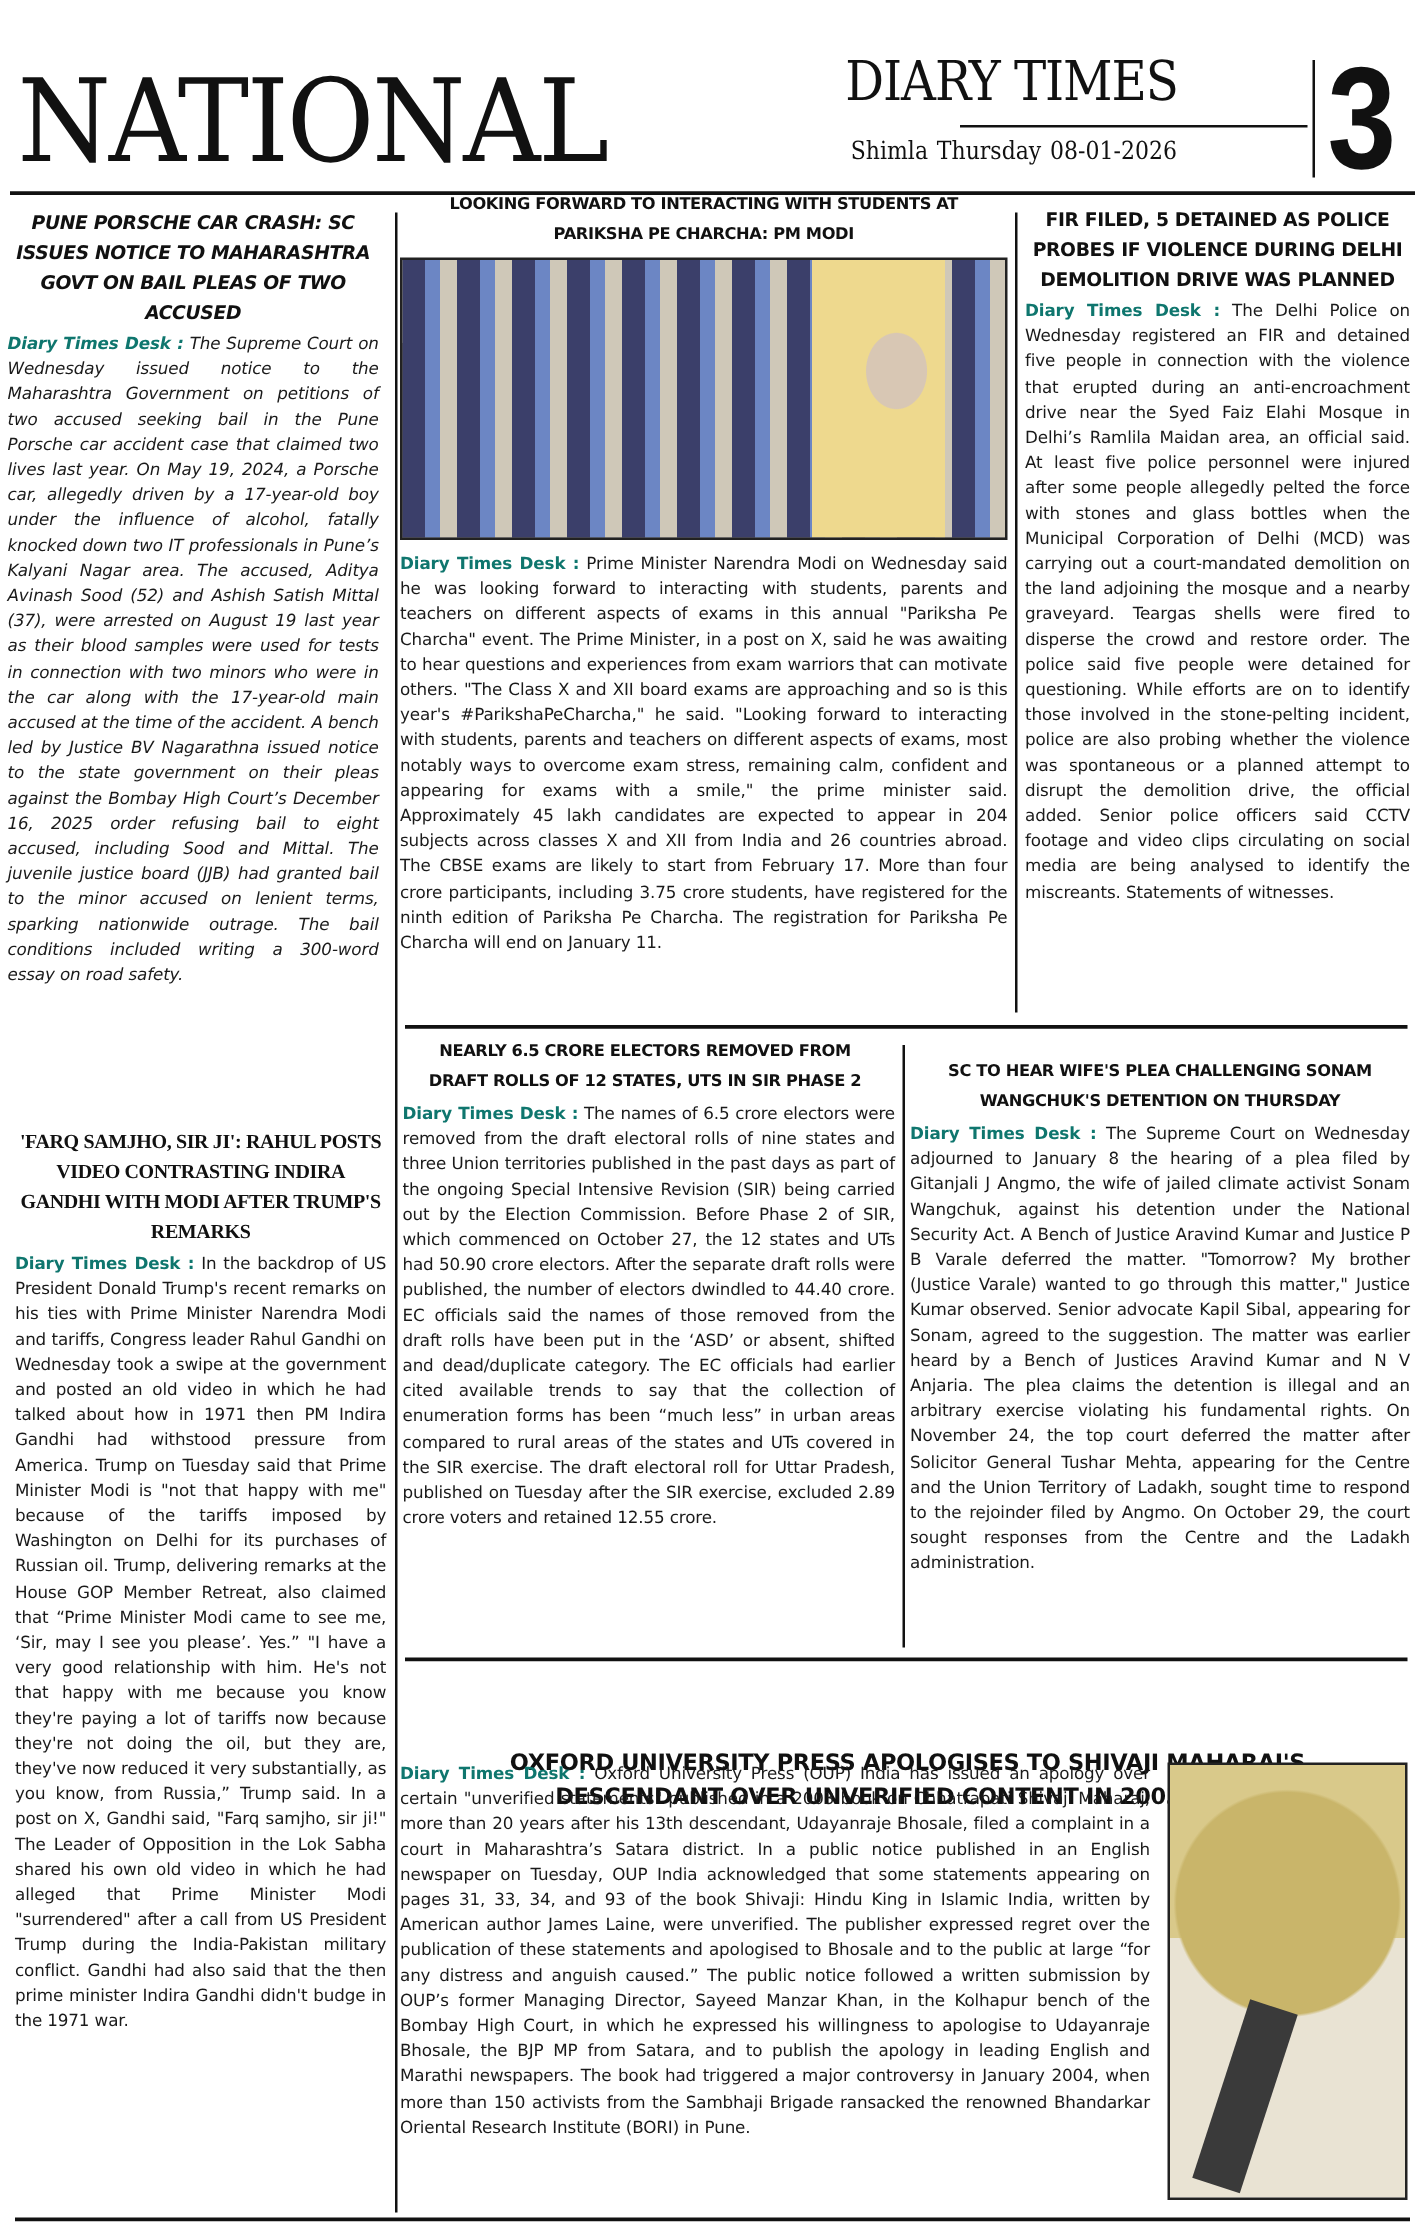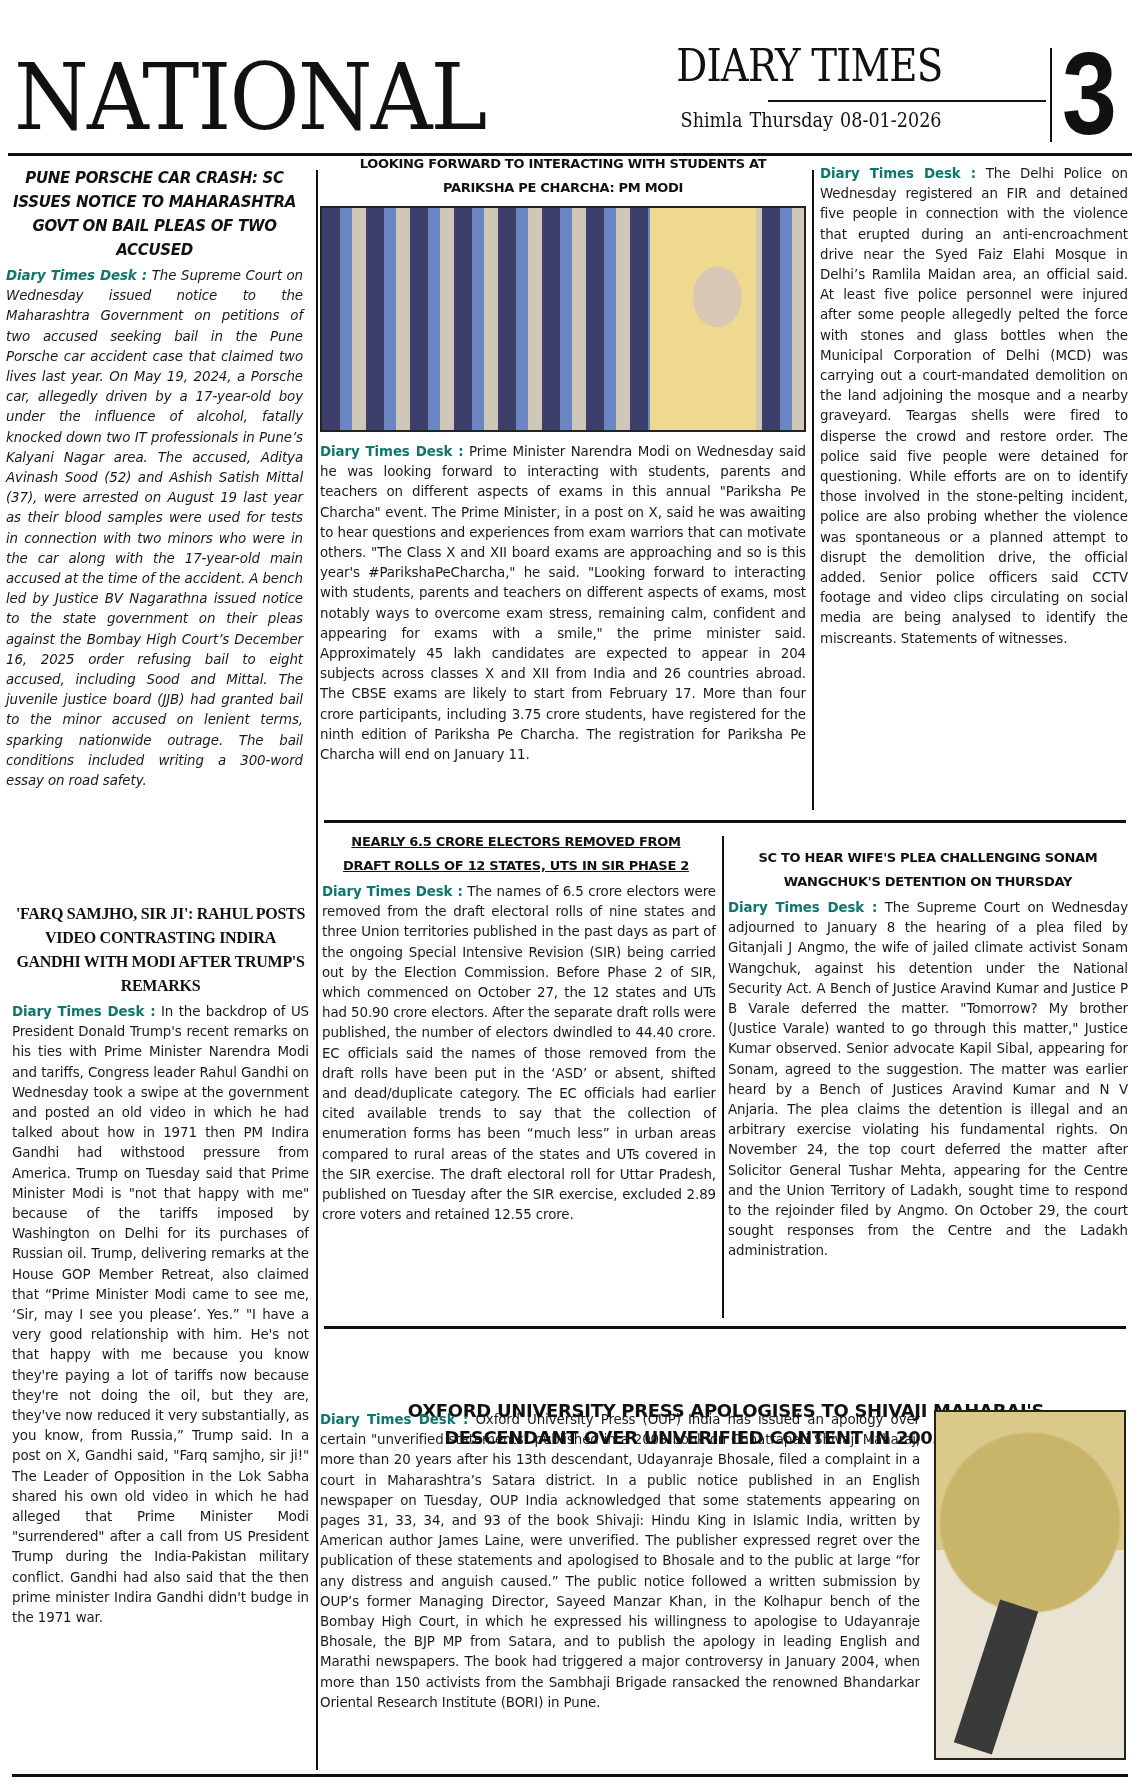--- a/index.html
+++ b/index.html
@@ -98,25 +98,26 @@
   <p class="body"><span class="byline">Diary Times Desk :</span> <span>In the backdrop of US President Donald Trump's recent remarks on his ties with Prime Minister Narendra Modi and tariffs, Congress leader Rahul Gandhi on Wednesday took a swipe at the government and posted an old video in which he had talked about how in 1971 then PM Indira Gandhi had withstood pressure from America. Trump on Tuesday said that Prime Minister Modi is "not that happy with me" because of the tariffs imposed by Washington on Delhi for its purchases of Russian oil. Trump, delivering remarks at the House GOP Member Retreat, also claimed that “Prime Minister Modi came to see me, ‘Sir, may I see you please’. Yes.” "I have a very good relationship with him. He's not that happy with me because you know they're paying a lot of tariffs now because they're not doing the oil, but they are, they've now reduced it very substantially, as you know, from Russia,” Trump said. In a post on X, Gandhi said, "Farq samjho, sir ji!" The Leader of Opposition in the Lok Sabha shared his own old video in which he had alleged that Prime Minister Modi "surrendered" after a call from US President Trump during the India-Pakistan military conflict. Gandhi had also said that the then prime minister Indira Gandhi didn't budge in the 1971 war.</span></p>
 </div>
 
 <div class="article" style="left:320px; top:152px; width:486px;">
   <h2 class="headline" style="padding:0 20px;">LOOKING FORWARD TO INTERACTING WITH STUDENTS AT PARIKSHA PE CHARCHA: PM MODI</h2>
   <div class="photo" title="PM Modi interacting with school students in an auditorium"></div>
   <p class="body"><span class="byline">Diary Times Desk :</span> <span>Prime Minister Narendra Modi on Wednesday said he was looking forward to interacting with students, parents and teachers on different aspects of exams in this annual "Pariksha Pe Charcha" event. The Prime Minister, in a post on X, said he was awaiting to hear questions and experiences from exam warriors that can motivate others. "The Class X and XII board exams are approaching and so is this year's #ParikshaPeCharcha," he said. "Looking forward to interacting with students, parents and teachers on different aspects of exams, most notably ways to overcome exam stress, remaining calm, confident and appearing for exams with a smile," the prime minister said. Approximately 45 lakh candidates are expected to appear in 204 subjects across classes X and XII from India and 26 countries abroad. The CBSE exams are likely to start from February 17. More than four crore participants, including 3.75 crore students, have registered for the ninth edition of Pariksha Pe Charcha. The registration for Pariksha Pe Charcha will end on January 11.</span></p>
 </div>
 
 <div class="article" style="left:820px; top:164px; width:308px;">
+  <h2 class="headline" style="font-size:15px;">FIR FILED, 5 DETAINED AS POLICE PROBES IF VIOLENCE DURING DELHI DEMOLITION DRIVE WAS PLANNED</h2>
   <p class="body"><span class="byline">Diary Times Desk :</span> <span>The Delhi Police on Wednesday registered an FIR and detained five people in connection with the violence that erupted during an anti-encroachment drive near the Syed Faiz Elahi Mosque in Delhi’s Ramlila Maidan area, an official said. At least five police personnel were injured after some people allegedly pelted the force with stones and glass bottles when the Municipal Corporation of Delhi (MCD) was carrying out a court-mandated demolition on the land adjoining the mosque and a nearby graveyard. Teargas shells were fired to disperse the crowd and restore order. The police said five people were detained for questioning. While efforts are on to identify those involved in the stone-pelting incident, police are also probing whether the violence was spontaneous or a planned attempt to disrupt the demolition drive, the official added. Senior police officers said CCTV footage and video clips circulating on social media are being analysed to identify the miscreants. Statements of witnesses.</span></p>
 </div>
 
 <div class="article" style="left:316px; top:830px; width:400px;">
-  <h2 class="headline" style="padding:0 20px;text-decoration:underline;">NEARLY 6.5 CRORE ELECTORS REMOVED FROM DRAFT ROLLS OF 12 STATES, UTS IN SIR PHASE 2</h2>
+  <h2 class="headline" style="padding:0 20px;">NEARLY 6.5 CRORE ELECTORS REMOVED FROM DRAFT ROLLS OF 12 STATES, UTS IN SIR PHASE 2</h2>
   <p class="body" style="padding-left:6px;"><span class="byline">Diary Times Desk :</span> <span>The names of 6.5 crore electors were removed from the draft electoral rolls of nine states and three Union territories published in the past days as part of the ongoing Special Intensive Revision (SIR) being carried out by the Election Commission. Before Phase 2 of SIR, which commenced on October 27, the 12 states and UTs had 50.90 crore electors. After the separate draft rolls were published, the number of electors dwindled to 44.40 crore. EC officials said the names of those removed from the draft rolls have been put in the ‘ASD’ or absent, shifted and dead/duplicate category. The EC officials had earlier cited available trends to say that the collection of enumeration forms has been “much less” in urban areas compared to rural areas of the states and UTs covered in the SIR exercise. The draft electoral roll for Uttar Pradesh, published on Tuesday after the SIR exercise, excluded 2.89 crore voters and retained 12.55 crore.</span></p>
 </div>
 
 <div class="article" style="left:728px; top:830px; width:400px;">
   <h2 class="headline" style="padding:0 8px;margin-top:16px;">SC TO HEAR WIFE'S PLEA CHALLENGING SONAM WANGCHUK'S DETENTION ON THURSDAY</h2>
   <p class="body"><span class="byline">Diary Times Desk :</span> <span>The Supreme Court on Wednesday adjourned to January 8 the hearing of a plea filed by Gitanjali J Angmo, the wife of jailed climate activist Sonam Wangchuk, against his detention under the National Security Act. A Bench of Justice Aravind Kumar and Justice P B Varale deferred the matter. "Tomorrow? My brother (Justice Varale) wanted to go through this matter," Justice Kumar observed. Senior advocate Kapil Sibal, appearing for Sonam, agreed to the suggestion. The matter was earlier heard by a Bench of Justices Aravind Kumar and N V Anjaria. The plea claims the detention is illegal and an arbitrary exercise violating his fundamental rights. On November 24, the top court deferred the matter after Solicitor General Tushar Mehta, appearing for the Centre and the Union Territory of Ladakh, sought time to respond to the rejoinder filed by Angmo. On October 29, the court sought responses from the Centre and the Ladakh administration.</span></p>
 </div>
 
 <div class="article" style="left:324px; top:1397px; width:804px;">
   <h2 class="headline" style="font-size:18px; line-height:27px; padding:0 40px;">OXFORD UNIVERSITY PRESS APOLOGISES TO SHIVAJI MAHARAJ'S DESCENDANT OVER UNVERIFIED CONTENT IN 2003 BOOK</h2>

